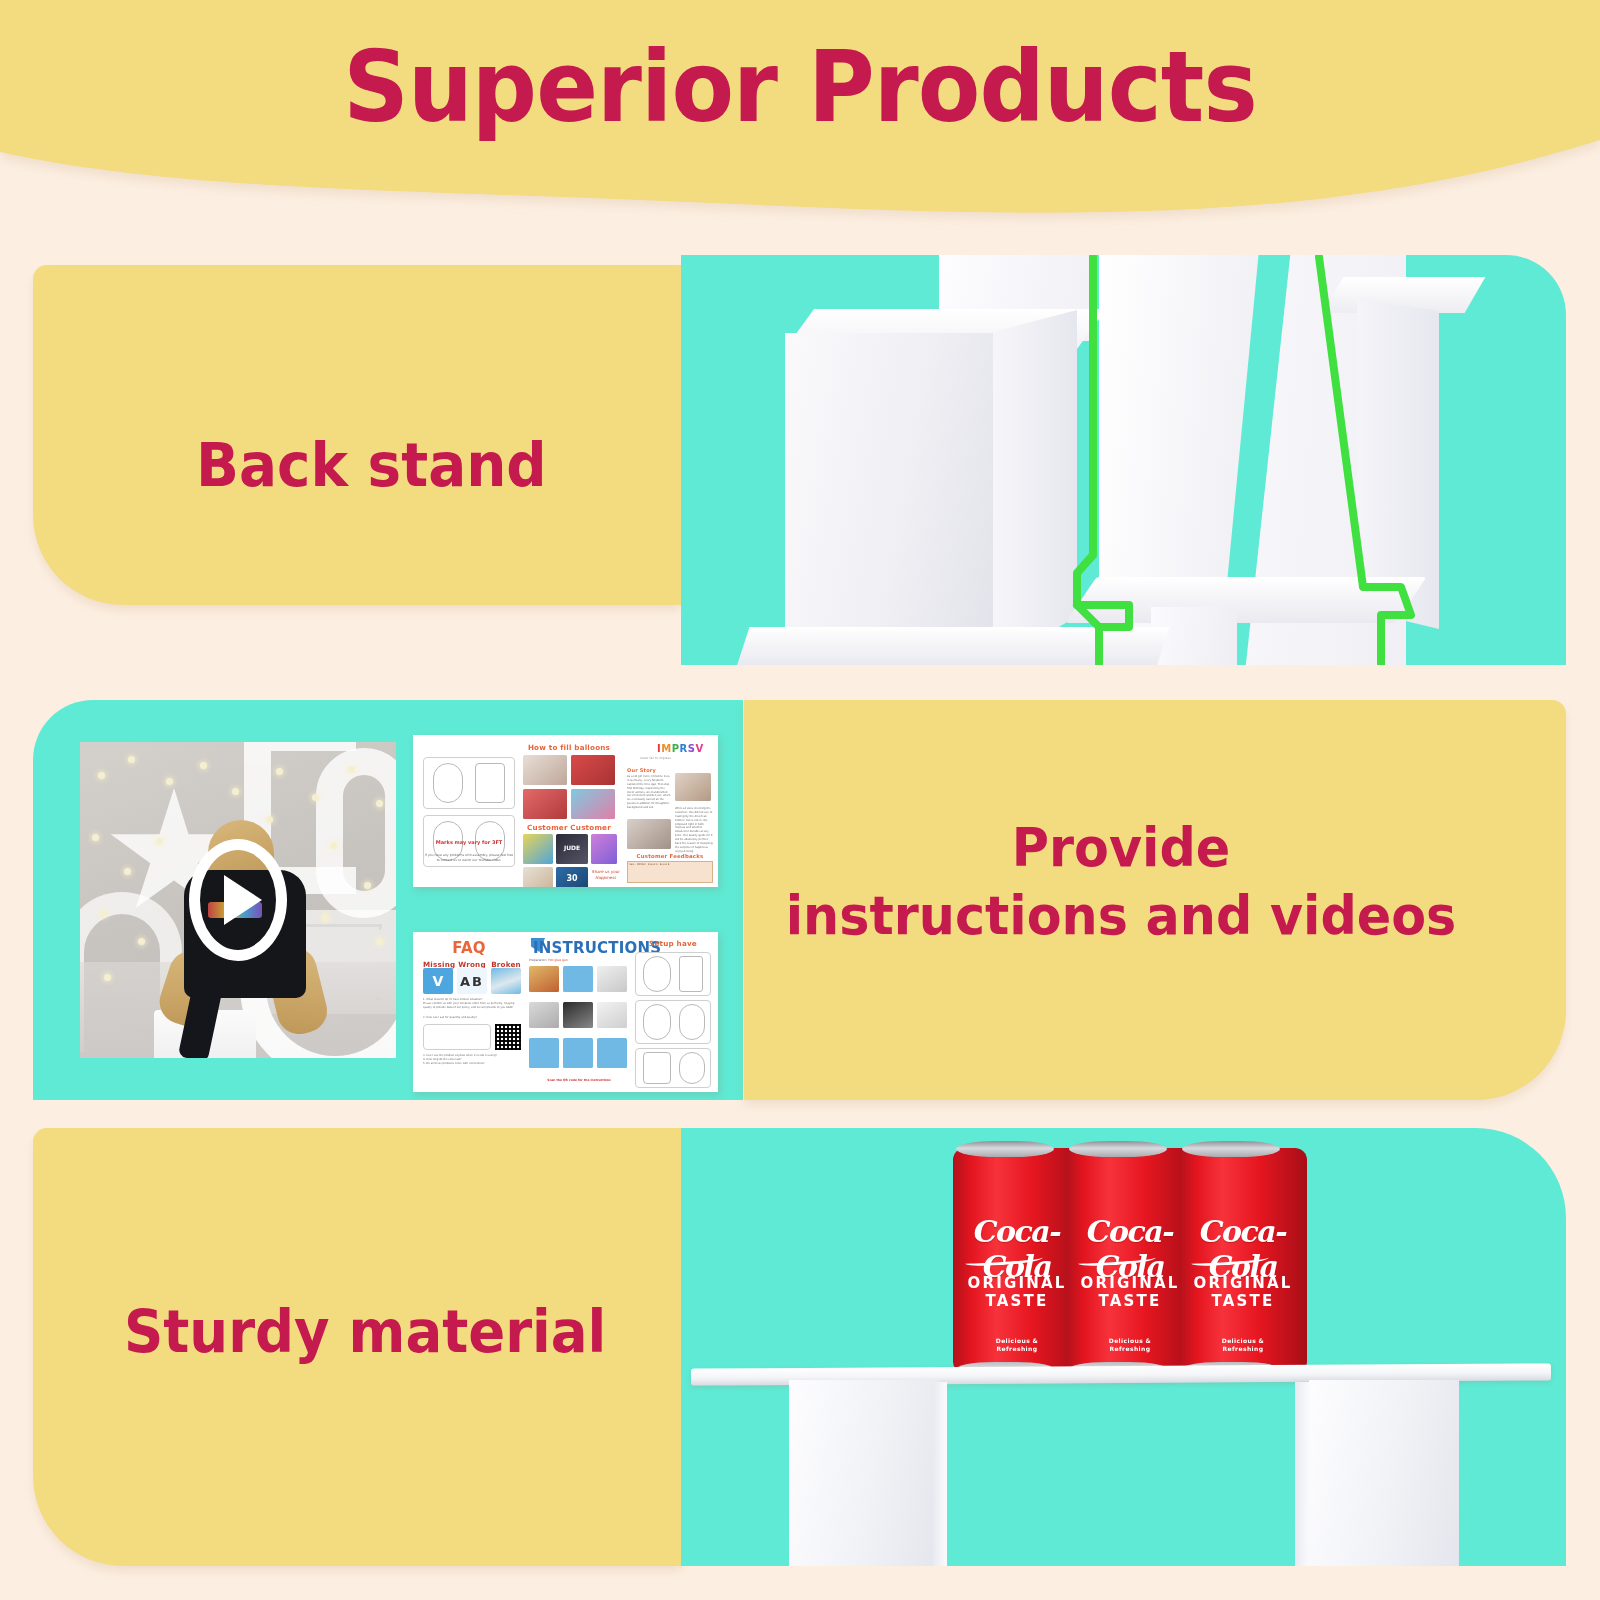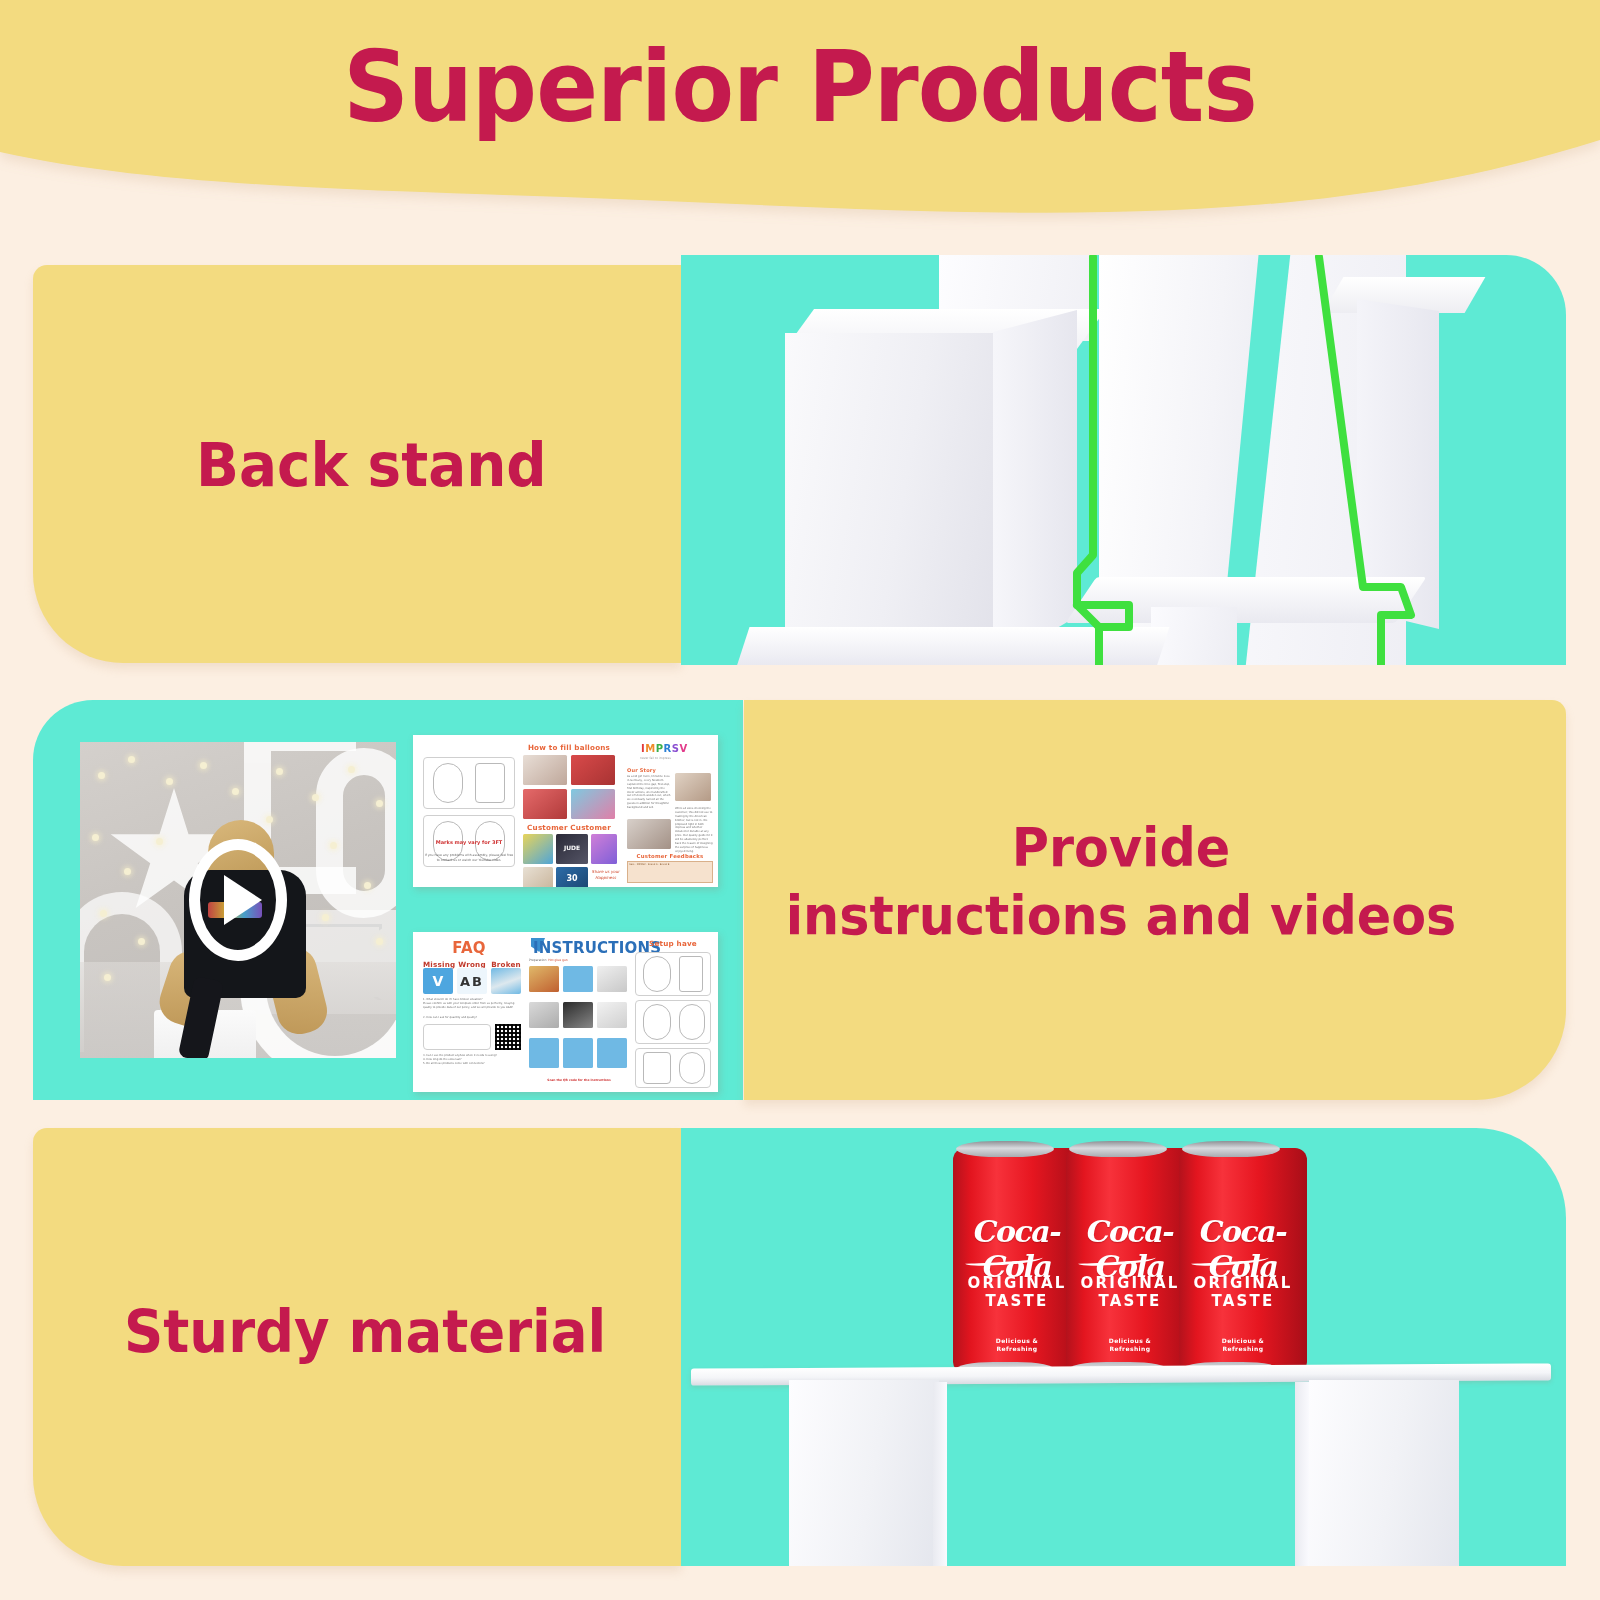--- a/index.html
+++ b/index.html
@@ -49,21 +49,21 @@
     transform-origin:left center;
   }
 
   .photo-panel {
     position:absolute;
     background:#5eead4;
     overflow:hidden;
   }
 
   
-  #sec1-yellow { left:33px; top:265px; width:648px; height:398px;
+  #sec1-yellow { left:33px; top:265px; width:648px; height:340px;
     border-radius:14px 0 0 90px; }
   #sec1-label { left:196px; top:432px; font-size:60px; }
 
   #sec1-photo { left:681px; top:255px; width:885px; height:410px;
     border-radius:0 60px 0 0; }
 
   
   .s1-stand { position:absolute; }
   .s1-box-front {
     left:104px; top:78px; width:208px; height:332px;
@@ -443,21 +443,21 @@
       <div class="sh-h" style="left:108px;top:88px;width:96px;">Customer Customer</div>
       <div class="sh-img" style="left:110px;top:99px;width:30px;height:30px;background:linear-gradient(140deg,#E8D45A,#4FA5D8);"></div>
       <div class="sh-img" style="left:143px;top:99px;width:32px;height:30px;background:linear-gradient(140deg,#2A2A38,#555566);"></div>
       <div class="sh-txt" style="left:143px;top:108px;width:32px;color:#fff;font-size:6px;font-weight:bold;">JUDE</div>
       <div class="sh-img" style="left:178px;top:99px;width:26px;height:30px;background:linear-gradient(140deg,#D07FD8,#7F5FD8);"></div>
       <div class="sh-img" style="left:110px;top:132px;width:30px;height:24px;background:linear-gradient(140deg,#E8E0D4,#C8B49A);"></div>
       <div class="sh-img" style="left:143px;top:132px;width:32px;height:24px;background:linear-gradient(140deg,#2C6CA8,#1B4570);"></div>
       <div class="sh-txt" style="left:143px;top:138px;width:32px;color:#fff;font-size:8px;font-weight:bold;">30</div>
       <div class="sh-txt" style="left:178px;top:134px;width:30px;color:#D0452A;font-size:4px;font-style:italic;">Share us your Happiness</div>
 
-      <div class="imprsv-logo" style="left:228px;top:8px;">
+      <div class="imprsv-logo" style="left:244px;top:8px;">
         <span>I</span><span>M</span><span>P</span><span>R</span><span>S</span><span>V</span>
       </div>
       <div class="imprsv-sub" style="left:227px;top:21px;">never fail to impress</div>
       <div class="sh-h" style="left:214px;top:32px;width:40px;text-align:left;font-size:5px;">Our Story</div>
       <div class="sh-txt" style="left:214px;top:40px;width:44px;text-align:left;font-size:2.6px;">
         As a kid girl mom, Christine lives in Germany, every Newborn captured the time gap, first step, first birthday, inspired by the decor actions, she handcrafted out of Unicorn wooden cut, which we eventually named all the guests in addition for thoughtful background and will.
       </div>
       <div class="sh-img" style="left:262px;top:38px;width:36px;height:28px;background:linear-gradient(140deg,#E0D2C4,#B49A86);"></div>
       <div class="sh-img" style="left:214px;top:84px;width:44px;height:30px;background:linear-gradient(140deg,#D8D0CA,#A39186);"></div>
       <div class="sh-txt" style="left:262px;top:72px;width:38px;text-align:left;font-size:2.6px;">

